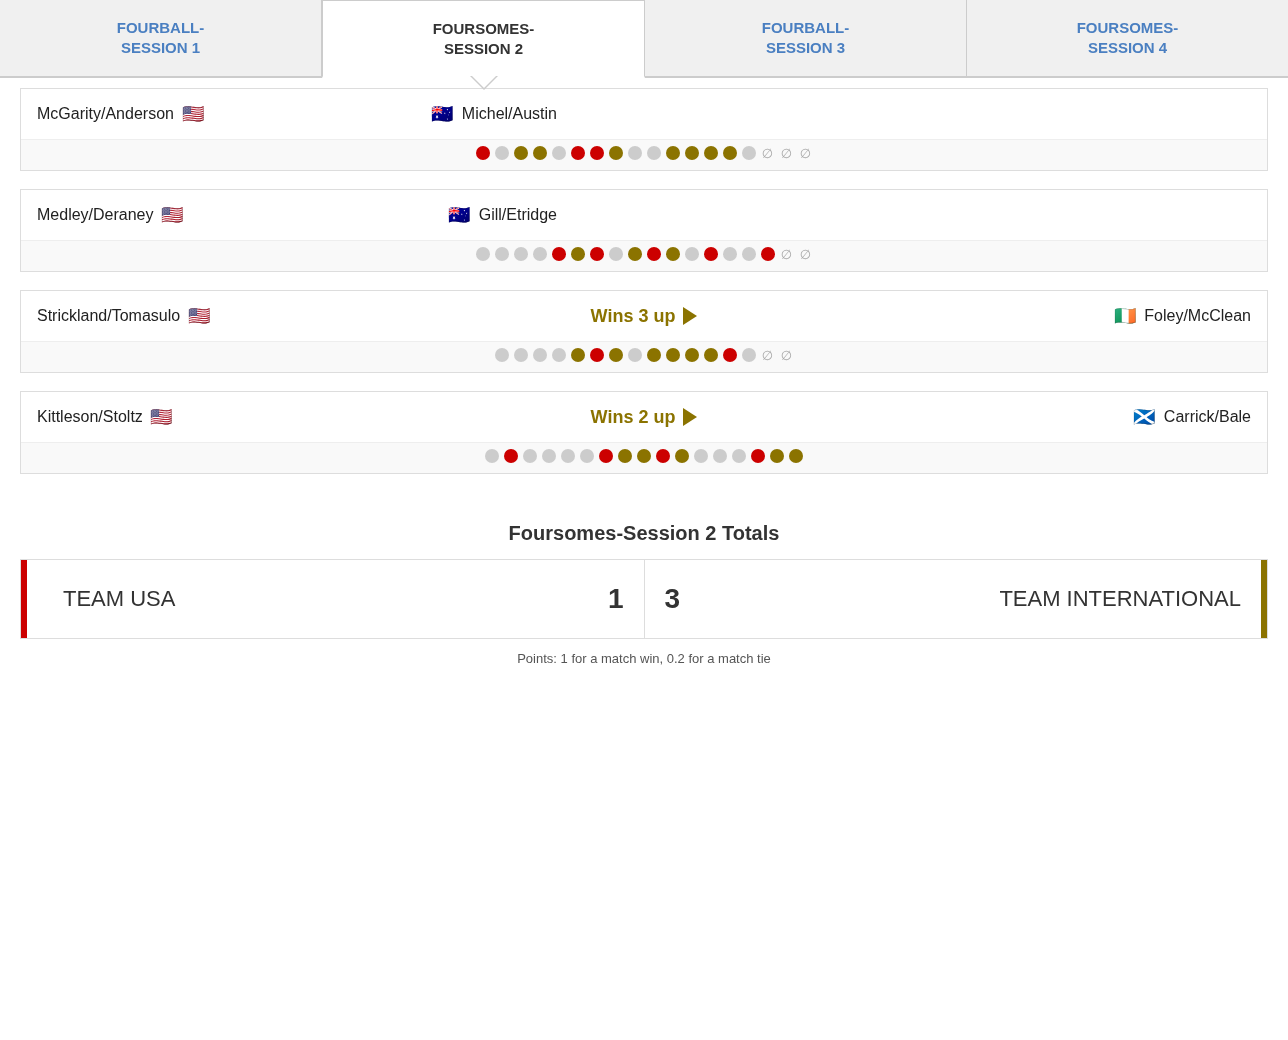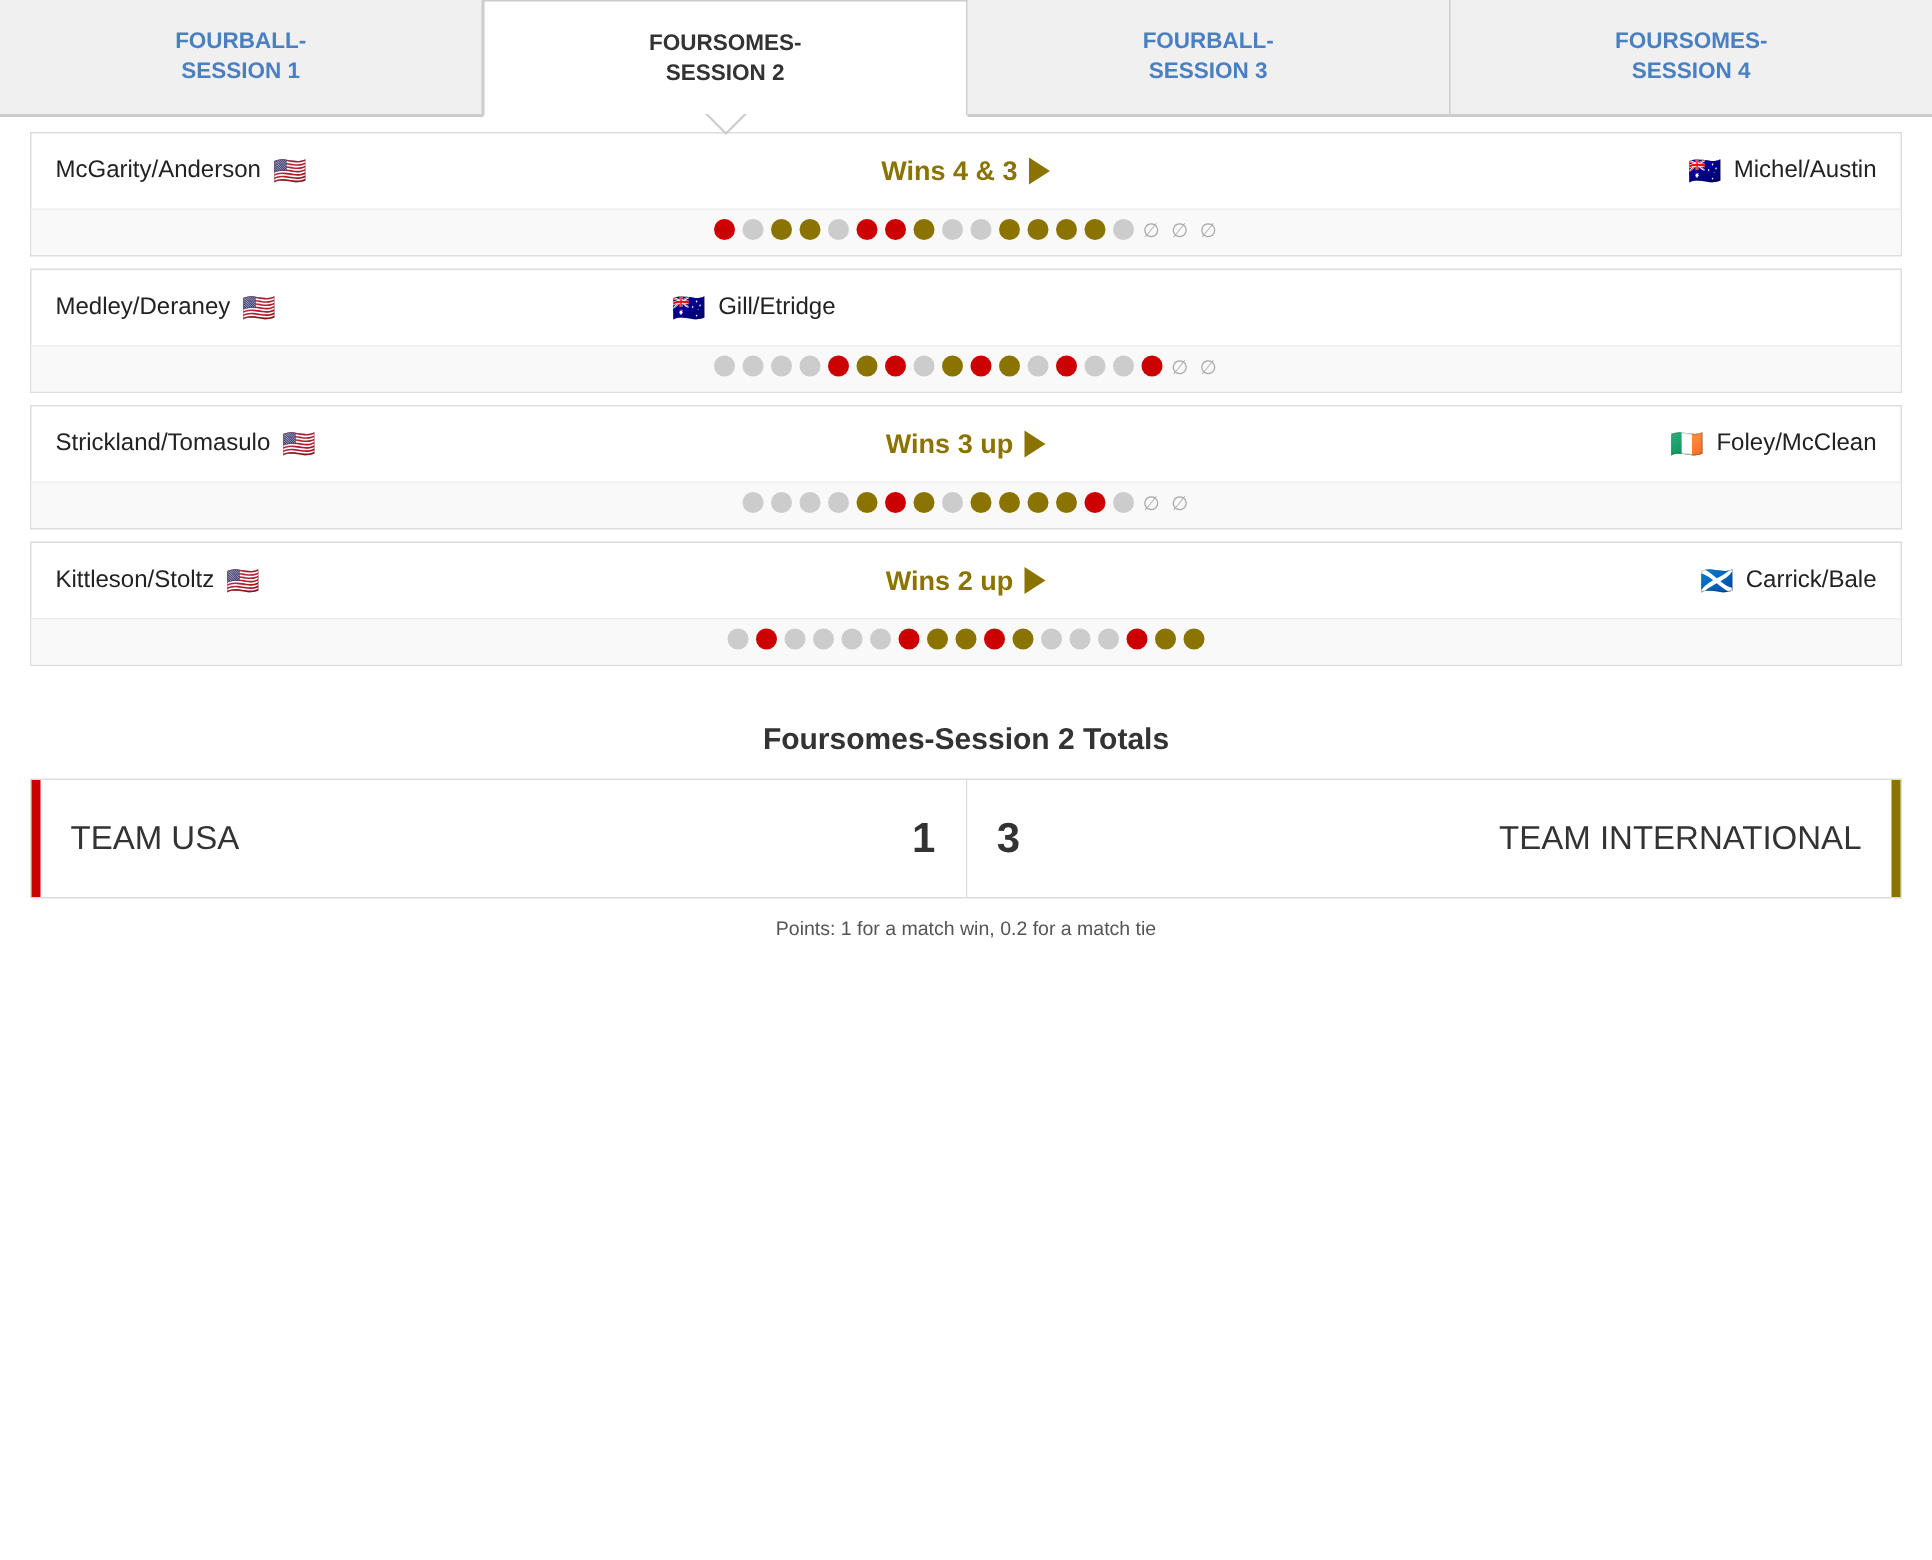--- a/index.html
+++ b/index.html
@@ -66,21 +66,21 @@
       z-index: 3;
     }
 
     
     .matches-container {
       padding: 10px 20px 20px 20px;
     }
 
     .match-block {
       border: 1px solid #ddd;
-      margin-bottom: 8px;
+      margin-bottom: 18px;
       background: #fff;
     }
 
     .match-row {
       display: flex;
       align-items: center;
       padding: 10px 16px;
       min-height: 50px;
     }
 
@@ -204,20 +204,21 @@
       align-items: center;
       justify-content: space-between;
       padding: 0 20px;
       border-right: 6px solid #8b7300;
       background: #fff;
     }
     .team-name {
       font-size: 22px;
       font-weight: 400;
       color: #333;
+      margin-left: 16px;
     }
     .team-score {
       font-size: 28px;
       font-weight: 700;
       color: #333;
     }
     .points-note {
       text-align: center;
       margin-top: 12px;
       font-size: 13px;
@@ -234,24 +235,20 @@
     <div class="tab">FOURSOMES-<br>SESSION 4</div>
   </div>
 
 <div class="matches-container">
 <div class="match-block">
       <div class="match-row">
         <div class="player-left">
           <span>McGarity/Anderson</span>
           <span class="flag">🇺🇸</span>
         </div>
-        <div class="match-result">
-          <span class="result-usa">Wins 4 &amp; 3</span>
-          <span class="arrow-right"></span>
-        </div>
         <div class="player-right">
           <span class="flag">🇦🇺</span>
           <span>Michel/Austin</span>
         </div>
       </div>
       <div class="dots-row">
         <span class="dot dot-red"></span>
         <span class="dot dot-gray"></span>
         <span class="dot dot-gold"></span>
         <span class="dot dot-gold"></span>

